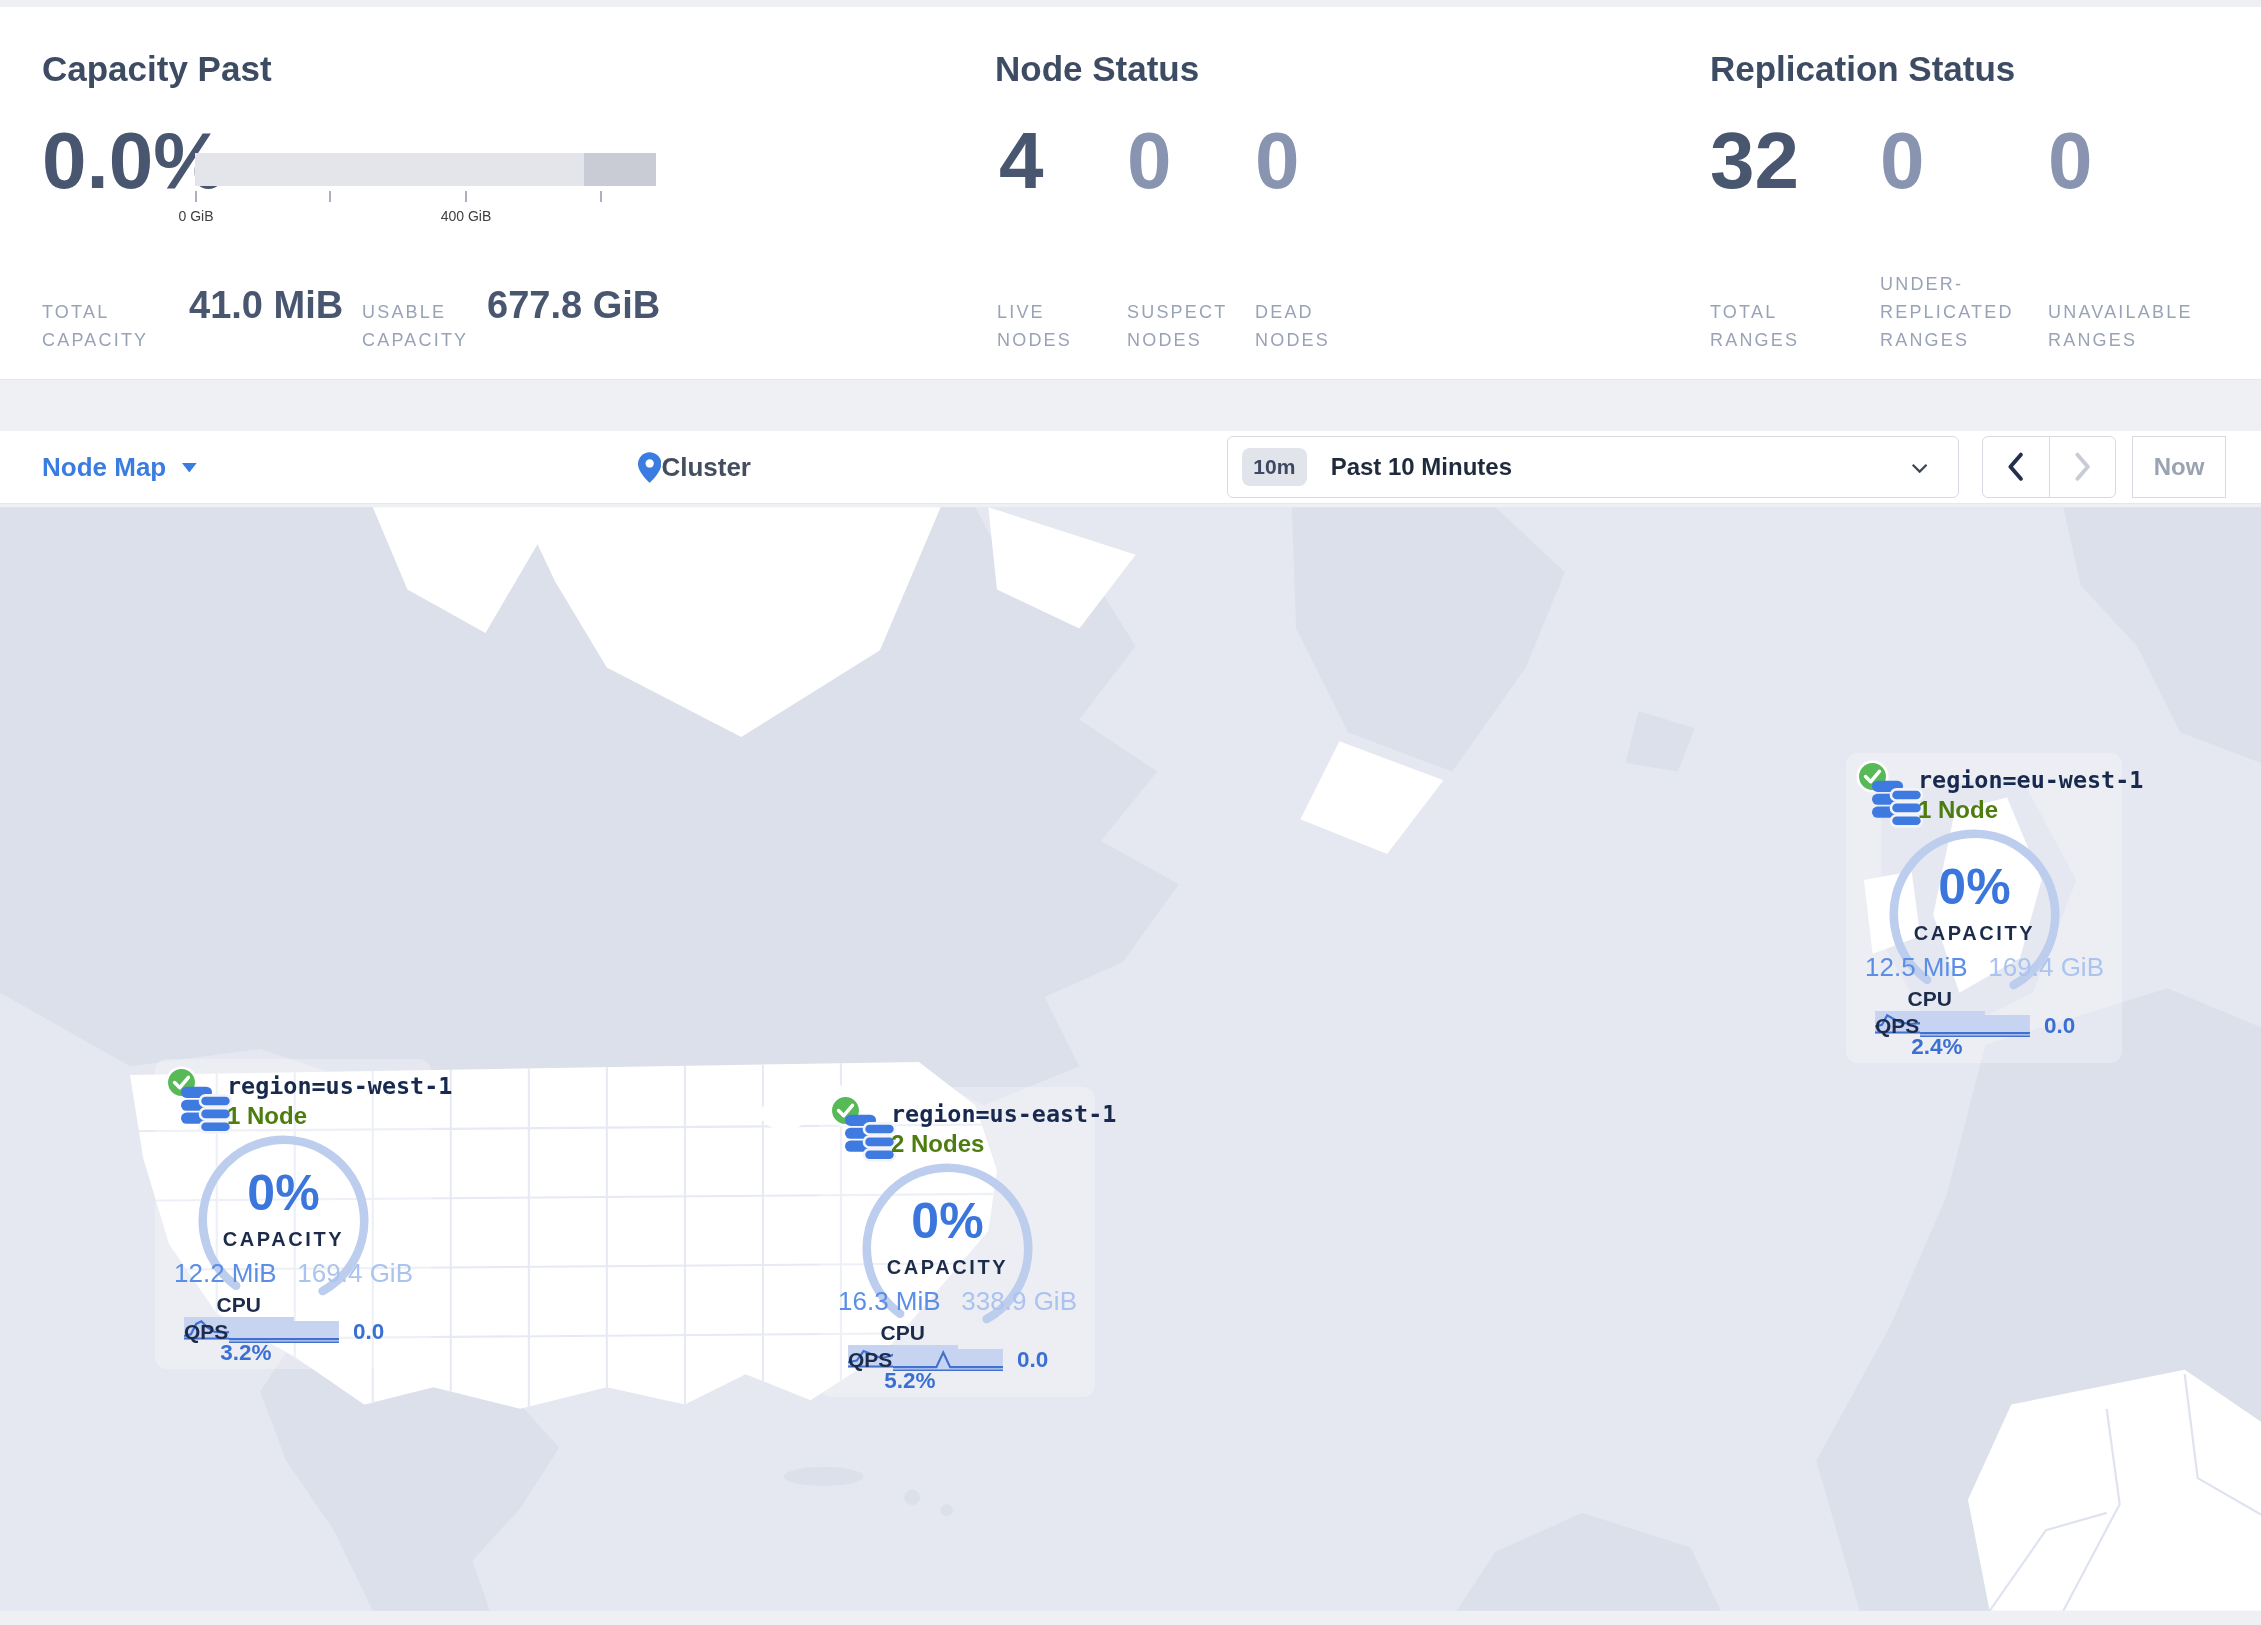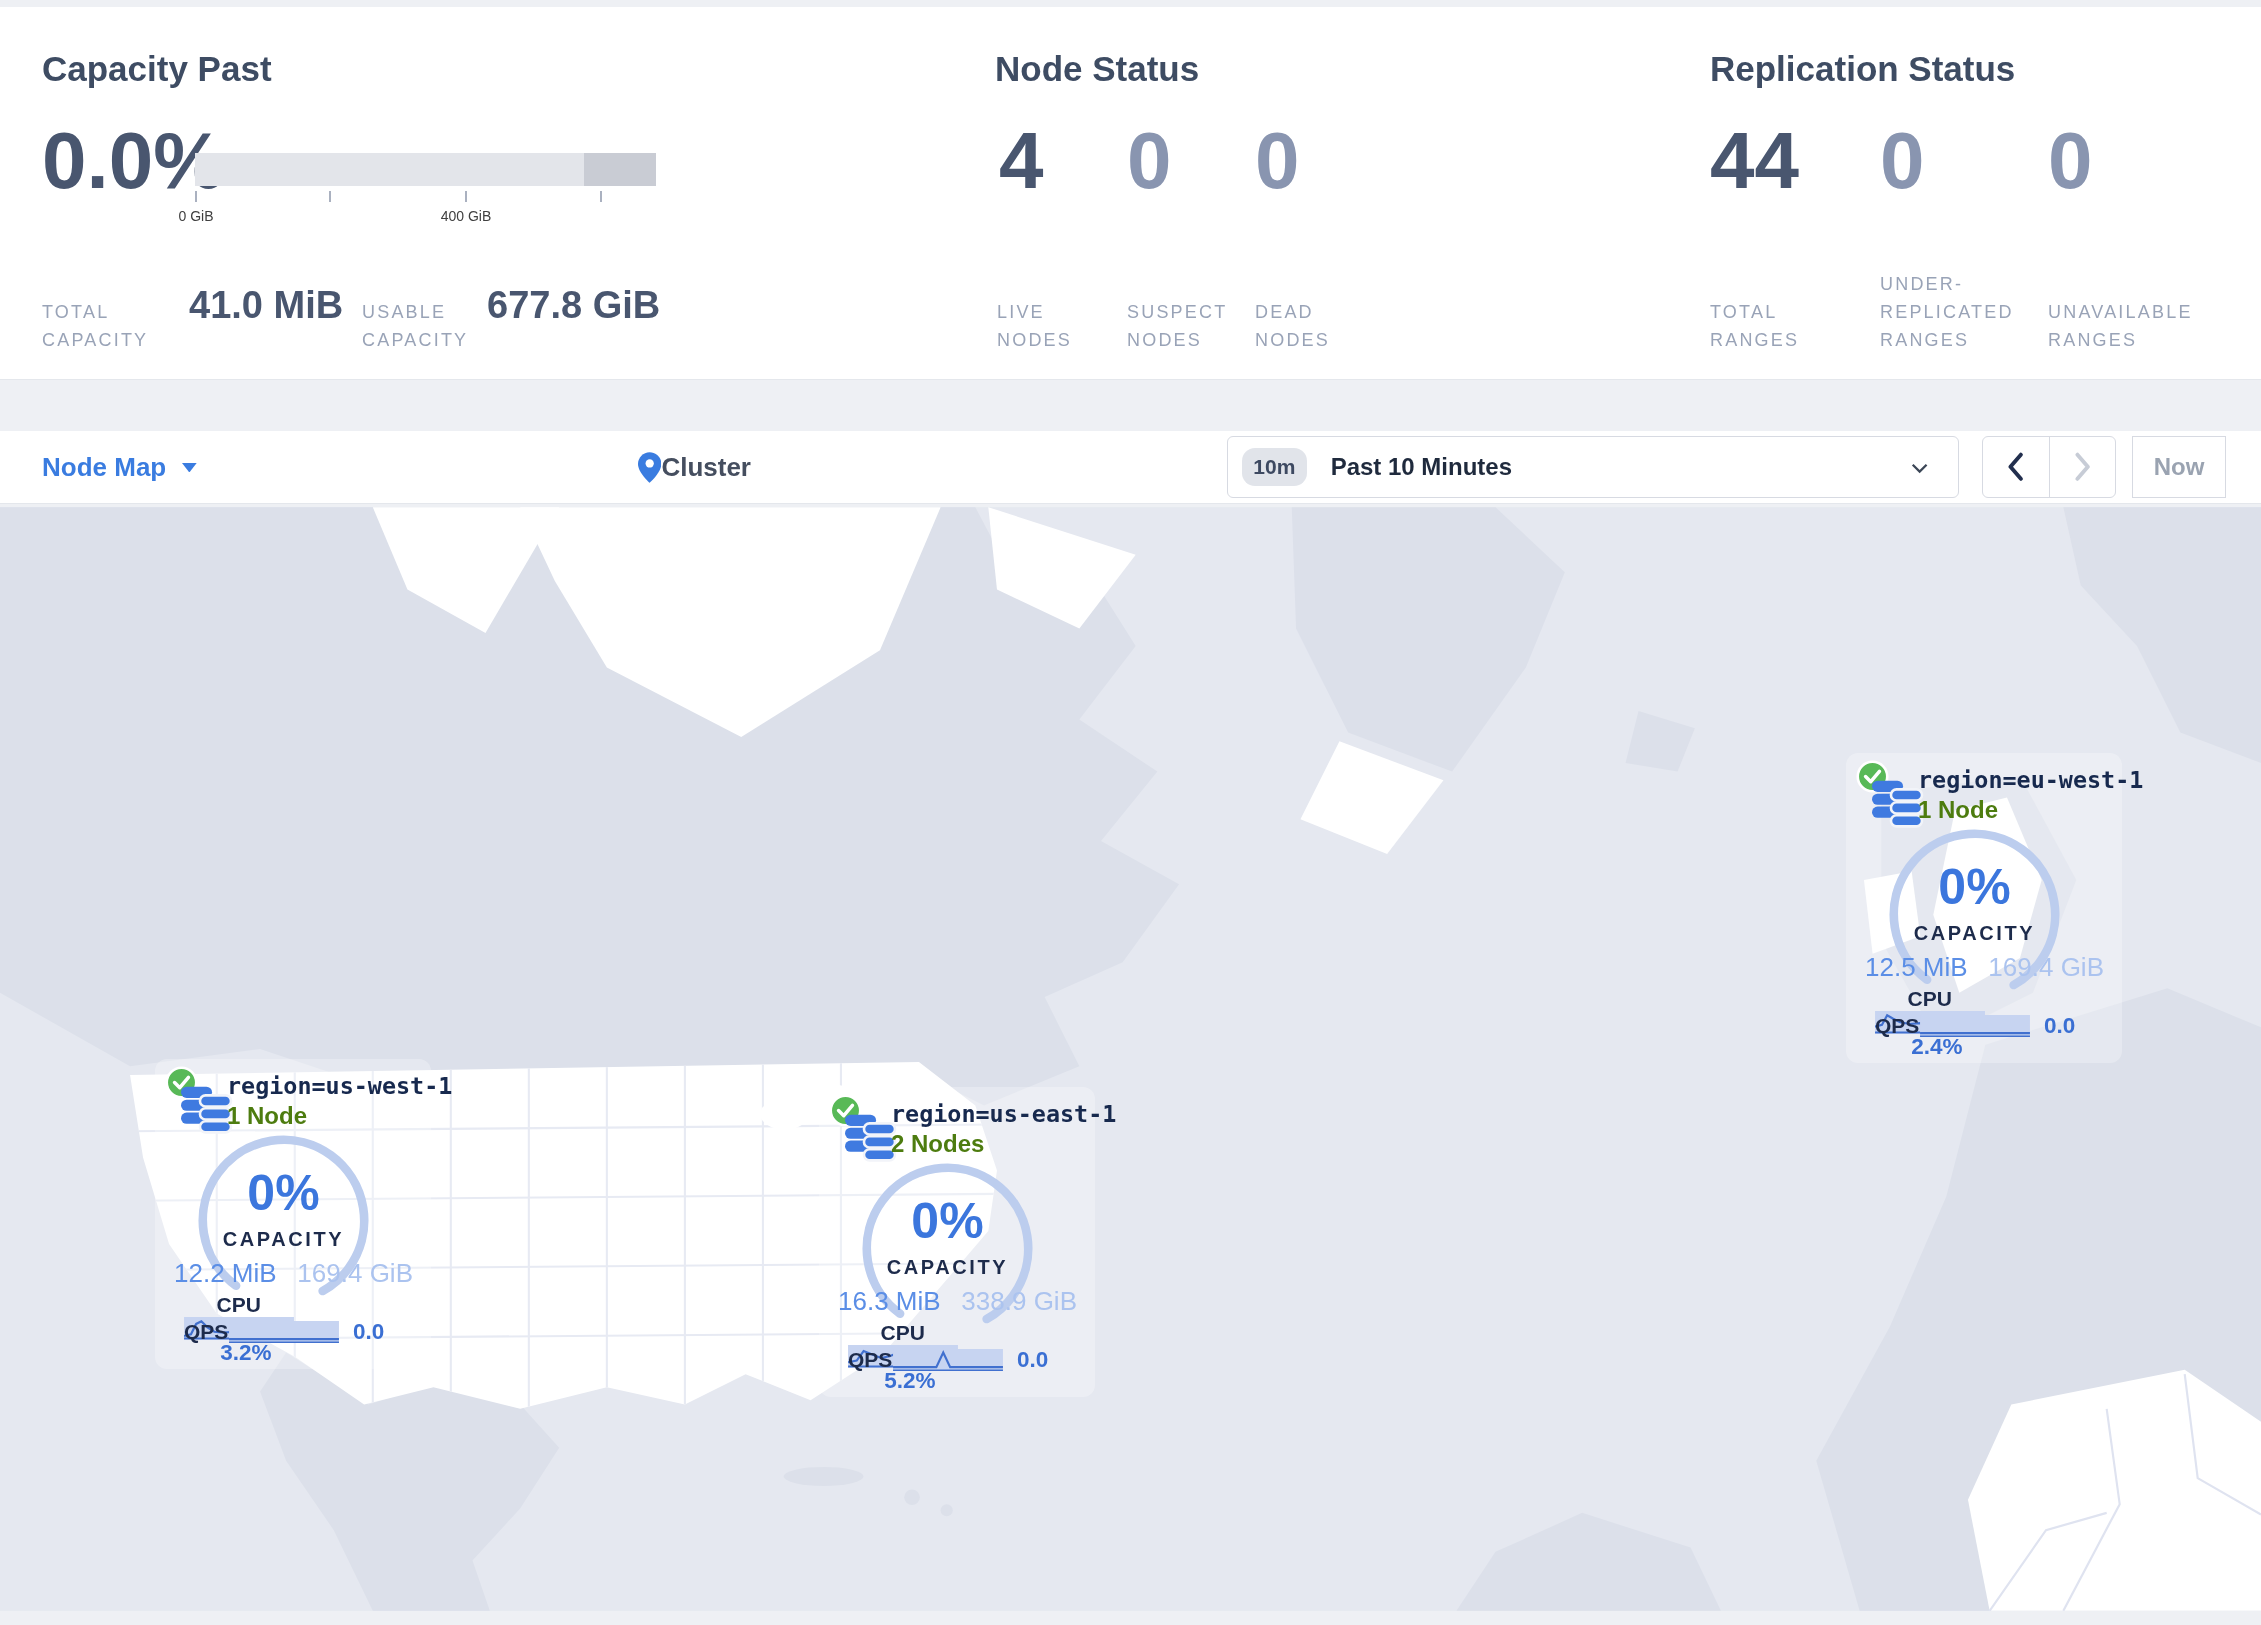--- a/index.html
+++ b/index.html
@@ -29,21 +29,21 @@
   .view-selector { position:absolute; left:42px; top:0; height:73px; display:flex;
                    align-items:center; gap:15.6px; cursor:pointer; }
   .view-selector span { font-size:26px; font-weight:600; color:#3a7ce0; }
   .breadcrumb { position:absolute; left:638px; top:0; height:73px; display:flex;
                 align-items:center; }
   .breadcrumb span { font-size:26px; font-weight:600; color:#454e5f; }
 
   .time-dropdown { position:absolute; left:1227px; top:5.2px; width:732px; height:62px;
                    background:#fff; border:0.9px solid #d7dae2; border-radius:6px;
                    display:flex; align-items:center; cursor:pointer; }
-  .time-badge { margin-left:14px; background:#e1e4ea; border-radius:13px; padding:7px 11.3px;
+  .time-badge { margin-left:14px; background:#e1e4ea; border-radius:8px; padding:7px 11.3px;
                 font-size:21px; font-weight:700; color:#3d4961; }
   .time-label { margin-left:24px; font-size:24px; font-weight:600; color:#1f2a3d; }
   .time-caret { position:absolute; right:29.5px; top:26px; }
 
   .range-arrows { position:absolute; left:1982px; top:5.2px; width:134px; height:62px;
                   border:0.9px solid #d7dae2; border-radius:6px; background:#fff; display:flex; }
   .arrow-btn { width:66px; height:100%; display:flex; align-items:center; justify-content:center; cursor:pointer; }
   .arrow-btn + .arrow-btn { border-left:0.9px solid #d7dae2; }
   .now-btn { position:absolute; left:2132px; top:5.2px; width:94px; height:62px;
              border:0.9px solid #d7dae2; border-radius:0; background:#fff;
@@ -106,21 +106,21 @@
   <div class="big-num dim" style="left:1127px">0</div>
   <div class="big-num dim" style="left:1255px">0</div>
   <div class="caps-label" style="left:997px">LIVE
 NODES</div>
   <div class="caps-label" style="left:1127px">SUSPECT
 NODES</div>
   <div class="caps-label" style="left:1255px">DEAD
 NODES</div>
 
   <div class="sec-title" style="left:1710px">Replication Status</div>
-  <div class="big-num" style="left:1710px">44</div>
+  <div class="big-num" style="left:1710px">32</div>
   <div class="big-num dim" style="left:1880px">0</div>
   <div class="big-num dim" style="left:2048px">0</div>
   <div class="caps-label" style="left:1710px">TOTAL
 RANGES</div>
   <div class="caps-label" style="left:1880px">UNDER-
 REPLICATED
 RANGES</div>
   <div class="caps-label" style="left:2048px">UNAVAILABLE
 RANGES</div>
 </div>

